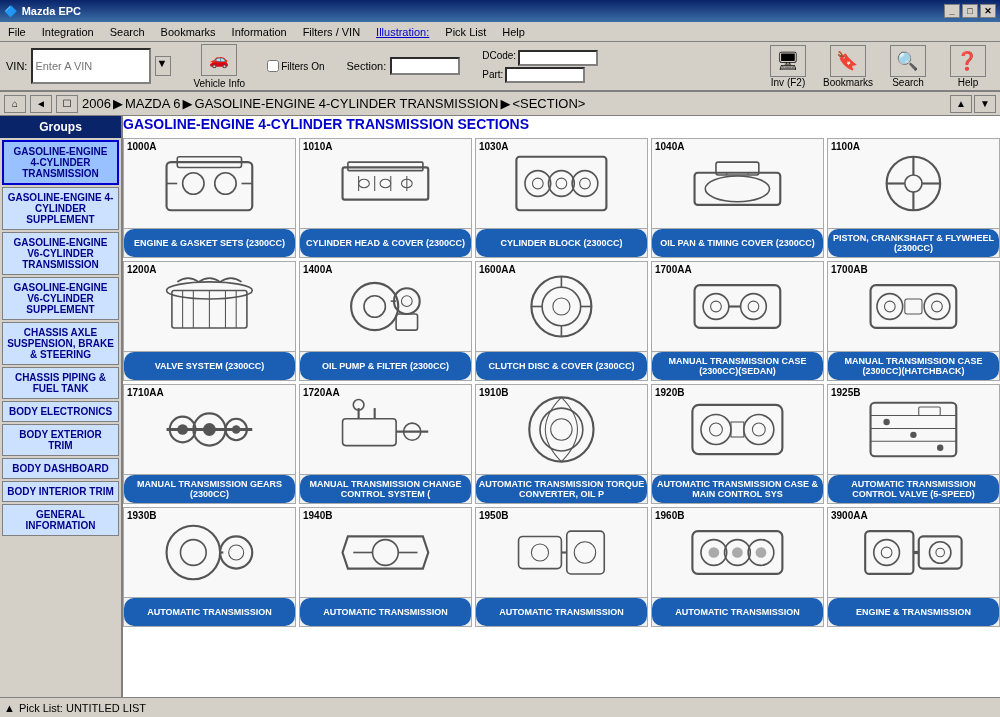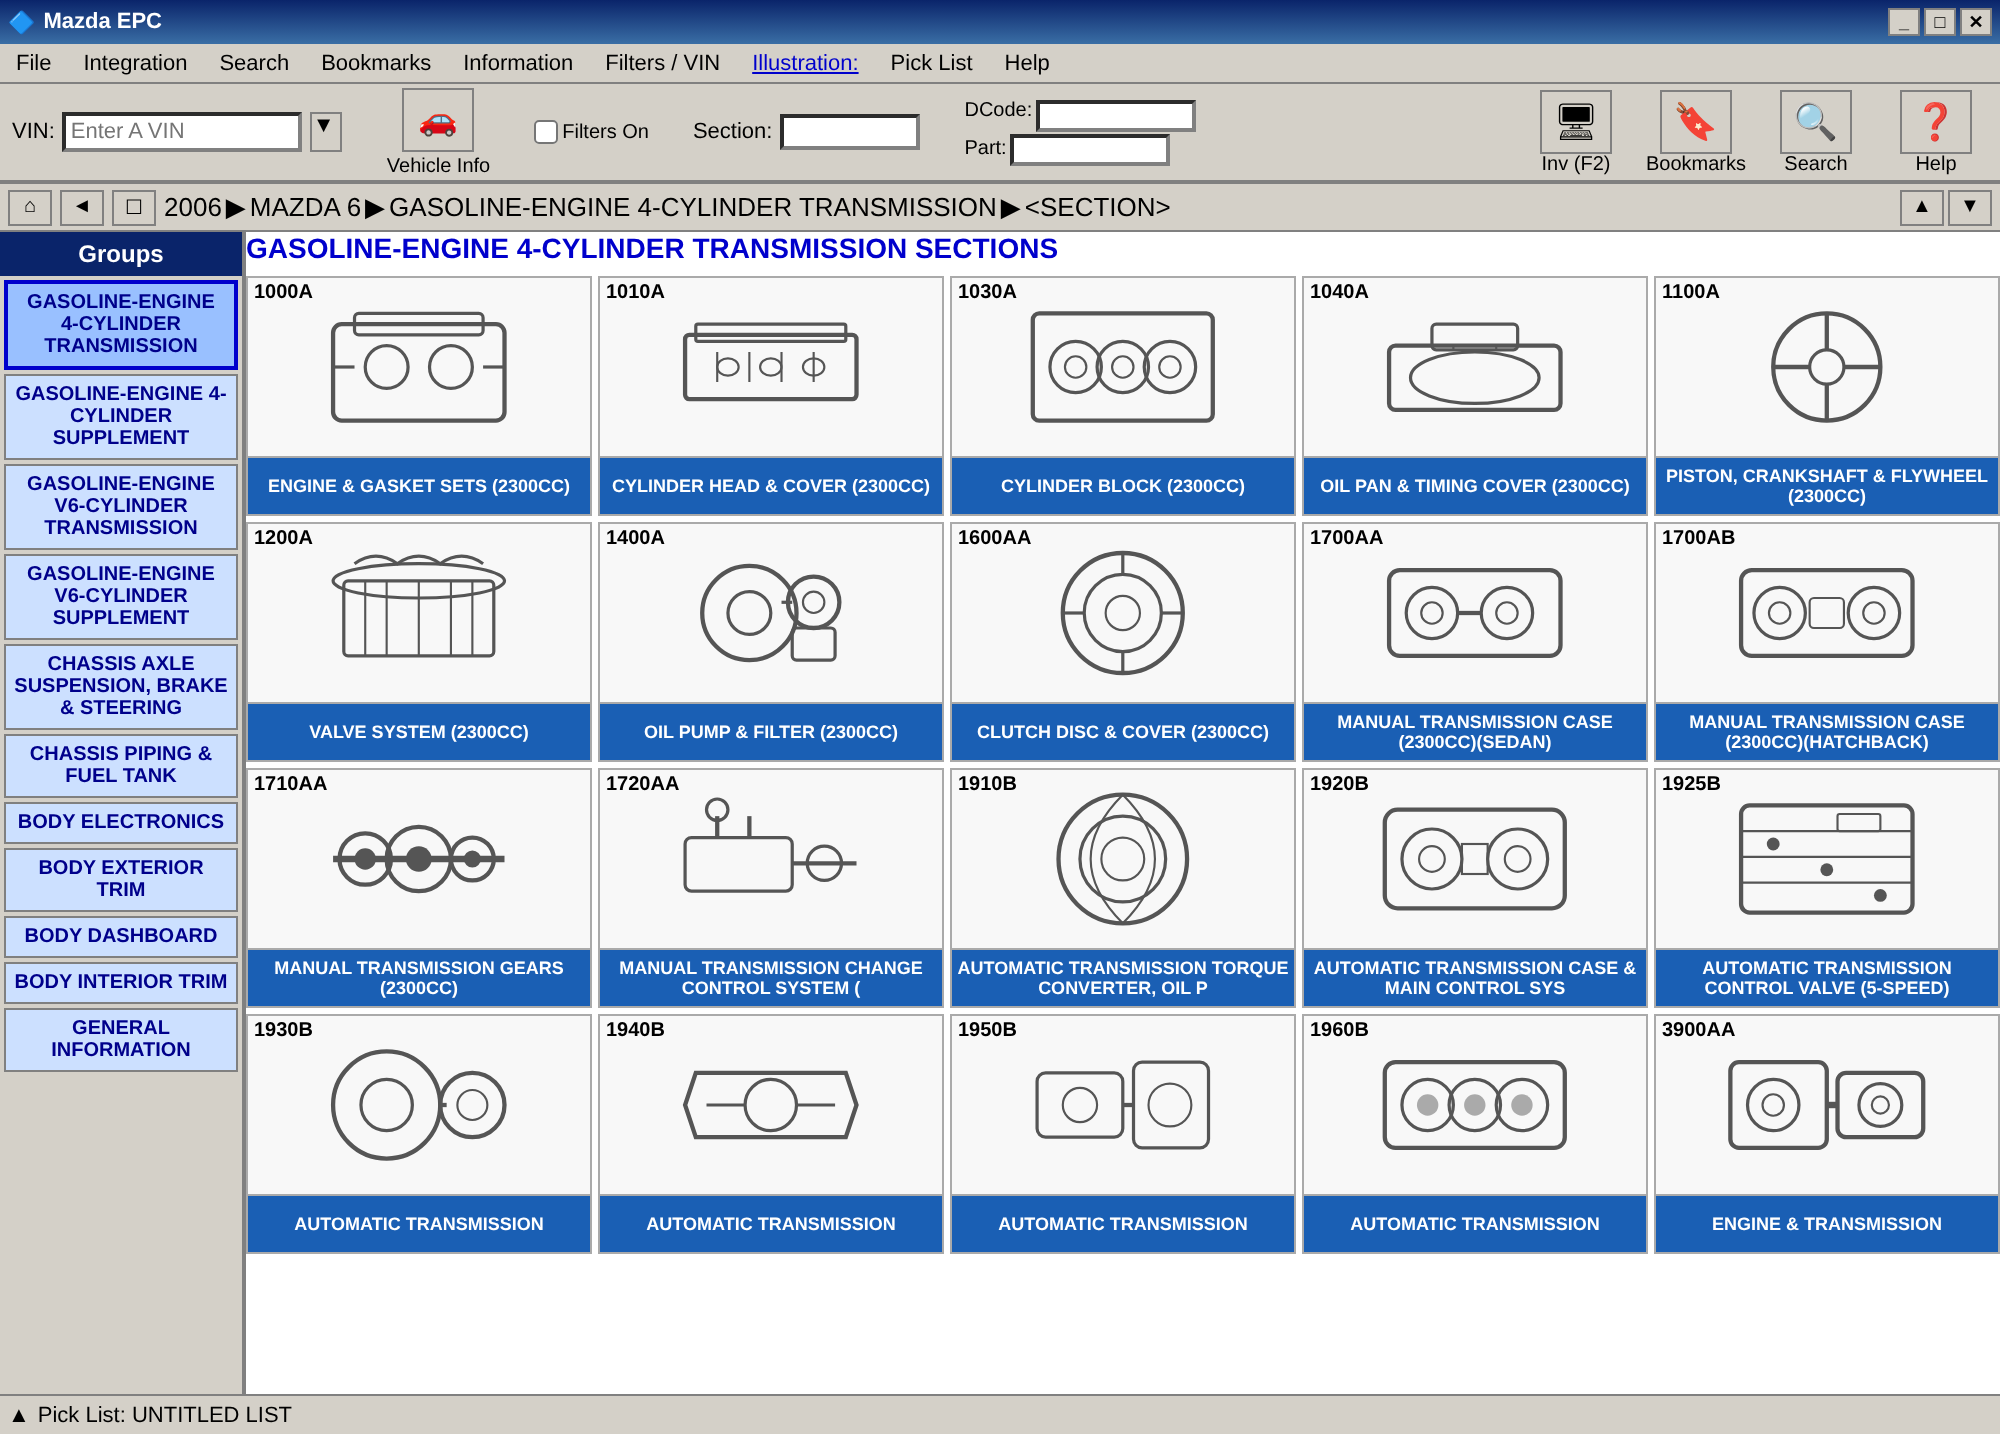--- a/index.html
+++ b/index.html
@@ -45,21 +45,21 @@
       height: 50px;
       display: flex;
       align-items: center;
       padding: 2px 6px;
       gap: 22px;
       border-bottom: 2px solid #808080;
     }
     .vin-section { display: flex; align-items: center; gap: 4px; }
     .vin-label { font-size: 11px; }
     .vin-input {
-      width: 120px; height: 20px; border: 2px inset #808080;
+      width: 120px; height: 36px; border: 2px inset #808080;
       background: white; font-size: 11px; padding: 0 2px;
     }
     .vin-dropdown { width: 16px; height: 20px; background: #d4d0c8; border: 1px solid #808080; cursor: pointer; }
     .filters-section { display: flex; align-items: center; gap: 2px; font-size: 10px; }
     .section-section { display: flex; align-items: center; gap: 4px; }
     .section-input { width: 70px; height: 18px; border: 2px inset #808080; background: white; }
     .dcode-section { display: flex; flex-direction: column; gap: 1px; font-size: 10px; }
     .dcode-input { width: 80px; height: 16px; border: 2px inset #808080; background: white; }
     .toolbar-buttons { display: flex; gap: 8px; margin-left: auto; align-items: center; }
     .toolbar-btn {
@@ -179,20 +179,21 @@
       color: white;
       font-size: 9px;
       text-align: center;
       padding: 2px 2px;
       font-weight: bold;
       text-transform: uppercase;
       min-height: 28px;
       display: flex;
       align-items: center;
       justify-content: center;
+      border-radius: 10px;
     }
 
     
     .status-bar {
       height: 20px;
       background: #d4d0c8;
       border-top: 1px solid #808080;
       display: flex;
       align-items: center;
       padding: 0 4px;

